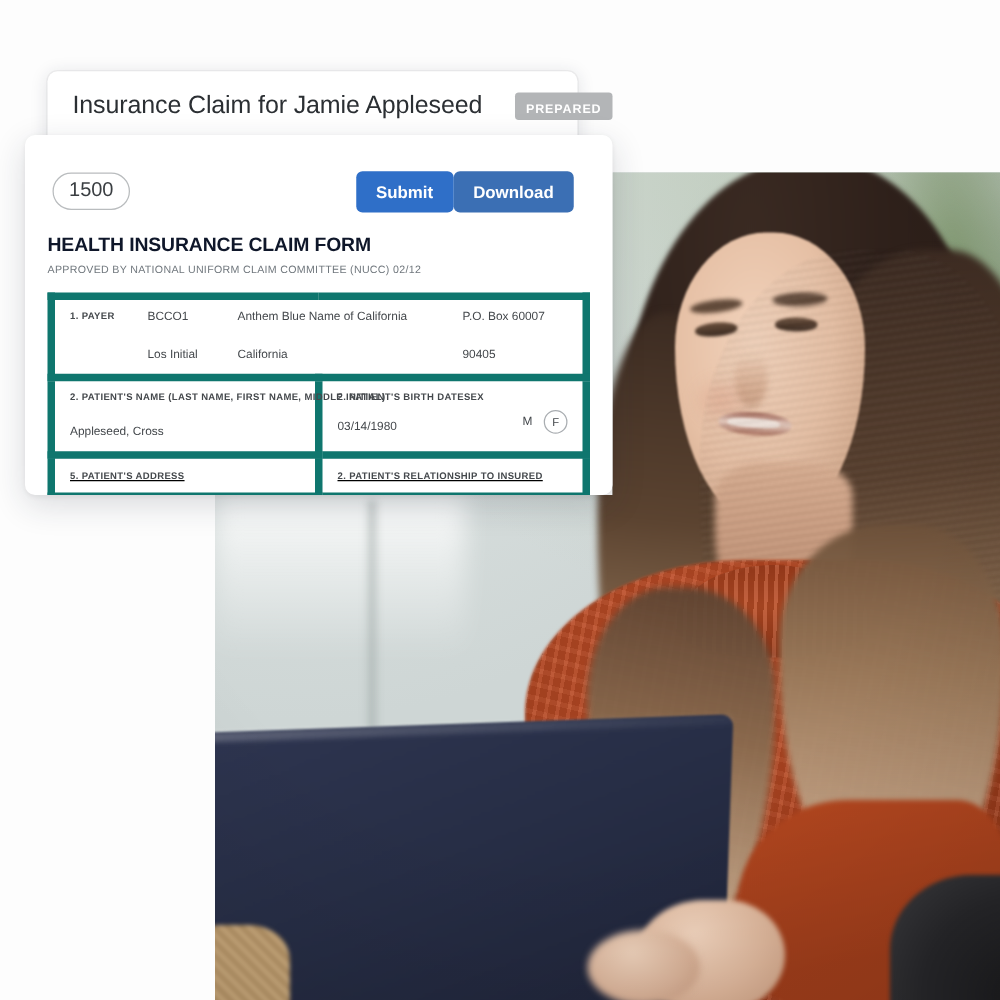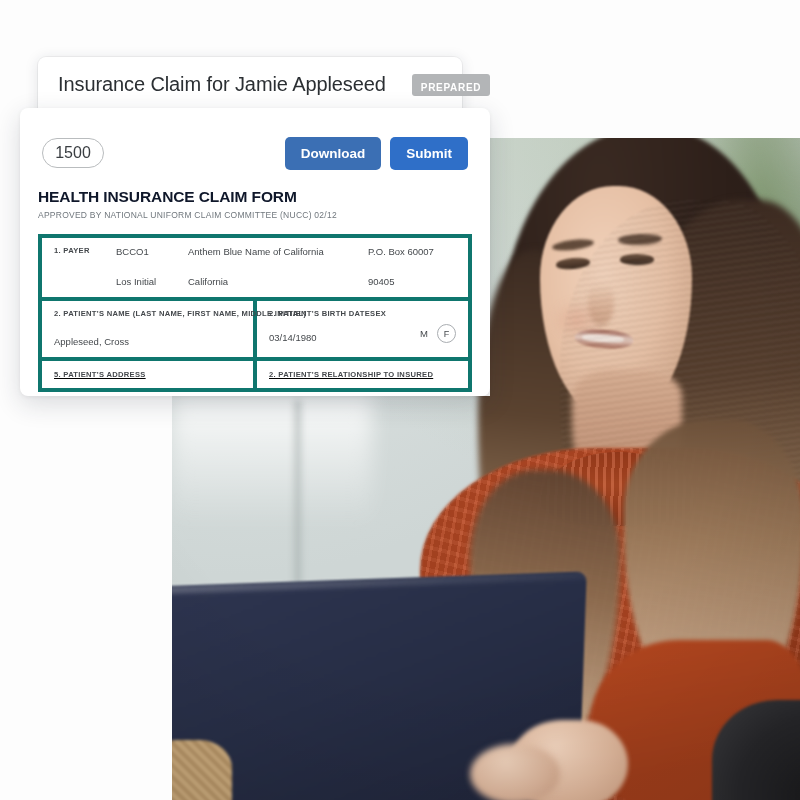--- a/index.html
+++ b/index.html
@@ -443,21 +443,21 @@
     letter-spacing: 0.25px;
     margin: 0 0 14px 0;
   }
 
   table.claim-table {
     width: 100%;
     border-collapse: collapse;
     table-layout: fixed;
   }
   table.claim-table td {
-    border: 4px solid #0f766e;
+    border: 6px solid #0f766e;
     vertical-align: top;
     padding: 0;
   }
   .cell-pad { padding: 8px 12px 10px 12px; }
   .fld-label {
     font-size: 7.6px;
     font-weight: 700;
     color: #44484c;
     letter-spacing: 0.3px;
     text-transform: uppercase;
@@ -585,22 +585,22 @@
       <div class="claim-title">Insurance Claim for Jamie Appleseed</div>
       <div class="status-badge">PREPARED</div>
     </div>
   </div>
 
   <div class="card card-front">
 
     <div class="front-toolbar">
       <input class="amount-input" type="text" value="1500" style="">
       <div class="toolbar-spacer"></div>
+      <button class="btn btn-submit">Submit</button>
       <button class="btn btn-download">Download</button>
-      <button class="btn btn-submit">Submit</button>
     </div>
 
     <div class="form-body">
       <div class="form-title">HEALTH INSURANCE CLAIM FORM</div>
       <div class="form-sub">APPROVED BY NATIONAL UNIFORM CLAIM COMMITTEE (NUCC) 02/12</div>
 
       <table class="claim-table">
         <tbody>
 
           <tr>

